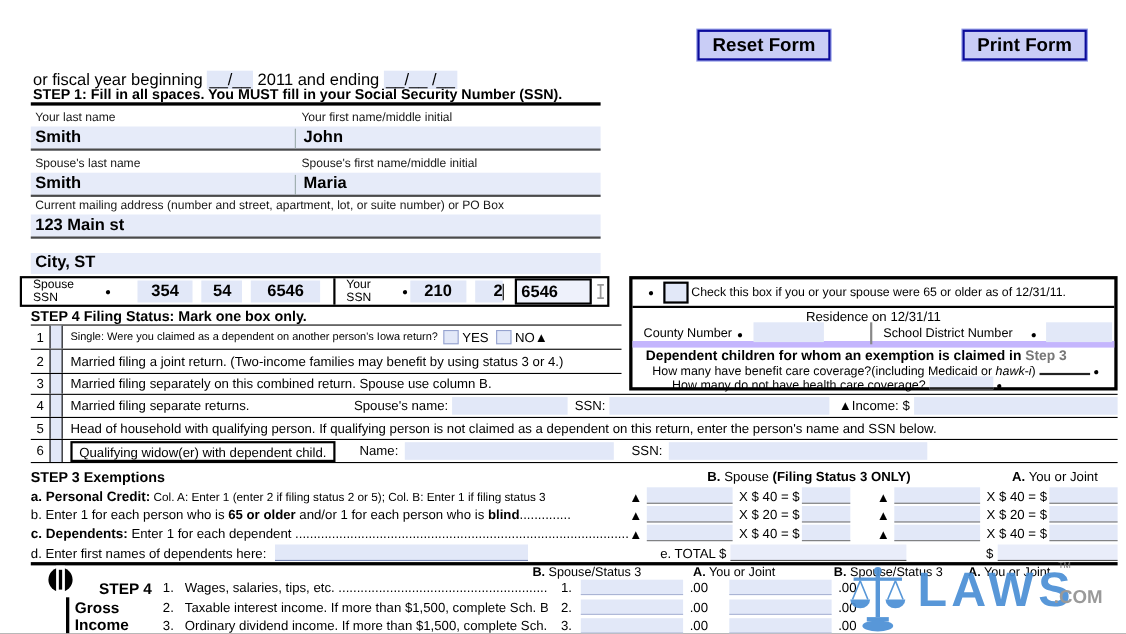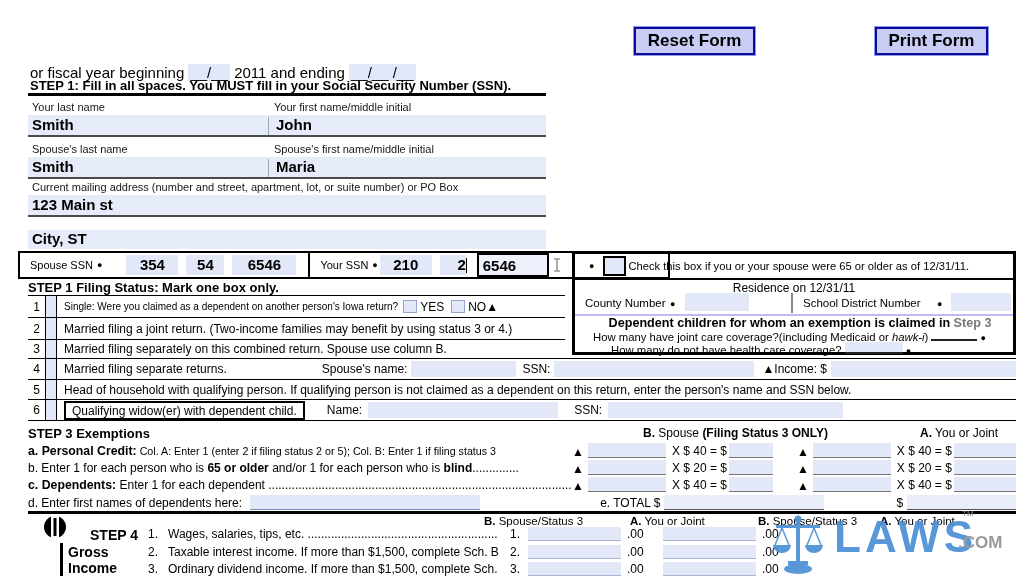--- a/index.html
+++ b/index.html
@@ -92,21 +92,21 @@
     <div class="abs lbl nowrap" style="left:4px;top:84px">Current mailing address (number and street, apartment, lot, or suite number) or PO Box</div>
     <div class="vrow" style="top:98px">
       <span class="val abs" style="left:4px">123 Main st</span>
     </div>
     <div class="abs lbl" style="left:4px;top:137px">City, State, ZIP</div>
     <div class="vrow" style="top:133px;border-bottom:none;height:19px">
       <span class="val abs" style="left:4px;top:0">City, ST</span>
     </div>
   </div>
 
-  <div id="ssnrow" class="abs" style="left:18px;top:251px;width:652px;height:28px">
+  <div id="ssnrow" class="abs" style="left:18px;top:251px;width:536px;height:28px">
     <span style="margin-left:10px">Spouse  SSN</span>
     <span style="margin-left:4px;font-size:9px">●</span>
     <span class="ssnfld" style="width:52px;margin-left:24px">354</span>
     <span class="ssnfld" style="width:38px;margin-left:8px">54</span>
     <span class="ssnfld" style="width:64px;margin-left:8px">6546</span>
     <span style="align-self:stretch;border-left:2px solid #000;margin-left:12px"></span>
     <span style="margin-left:10px">Your SSN</span>
     <span style="margin-left:4px;font-size:9px">●</span>
     <span class="ssnfld" style="width:52px;margin-left:2px">210</span>
     <span class="ssnfld" style="width:26px;margin-left:8px;text-align:right">2</span>
@@ -116,48 +116,48 @@
       <path d="M3 3 H9 M6 3 V15 M3 15 H9" stroke="#999" stroke-width="1.6" fill="none"></path>
     </svg>
   </div>
 
   <div id="agebox" class="abs" style="left:572px;top:251px;width:444px;height:104px">
     <div style="height:26px;border-bottom:2px solid #000;display:flex;align-items:center;font-size:11.2px">
       <span style="margin-left:14px;font-size:9px">●</span>
       <span class="chk" style="width:23px;height:20px;margin-left:9px"></span>
       <span class="nowrap" style="margin-left:2px">Check this box if you or your spouse were 65 or older as of 12/31/11.</span>
     </div>
-    <div style="height:36px;border-bottom:2px solid #c4b5fd;position:relative;font-size:11.5px">
+    <div style="height:36px;border-bottom:6px solid #c4b5fd;position:relative;font-size:11.5px">
       <div class="abs" style="left:0;right:0;top:1px;text-align:center;font-size:12px">Residence on 12/31/11</div>
       <span class="abs" style="left:10px;top:17px">County Number</span>
       <span class="abs" style="left:95px;top:19px;font-size:9px">●</span>
       <span class="abs fld" style="left:110px;top:13px;width:64px;height:18px"></span>
       <span class="abs" style="left:216px;top:13px;width:1.5px;height:20px;background:#888"></span>
       <span class="abs" style="left:228px;top:17px">School District Number</span>
       <span class="abs" style="left:362px;top:19px;font-size:9px">●</span>
       <span class="abs fld" style="left:376px;top:13px;width:60px;height:18px"></span>
     </div>
     <div style="position:relative;height:39px;font-size:11.3px">
-      <div class="abs nowrap b" style="left:12px;right:0;top:0;text-align:center;font-size:12.6px">
+      <div class="abs nowrap b" style="left:12px;right:0;top:0;text-align:left;font-size:12.6px">
         <span>Dependent children for whom an exemption is claimed in </span><span style="color:#777">Step 3</span>
       </div>
       <div class="abs nowrap" style="left:18px;top:13px">
-        <span>How many have joint care coverage?(including Medicaid or </span><span class="i">hawk-i</span><span>)</span>
+        <span>How many have benefit care coverage?(including Medicaid or </span><span class="i">hawk-i</span><span>)</span>
         <span class="ulfld" style="width:46px"></span>
         <span style="font-size:9px">●</span>
       </div>
       <div class="abs nowrap" style="left:36px;top:26px">
         <span>How many do not have health care coverage?</span>
         <span class="ulfld fld" style="width:58px"></span>
         <span style="font-size:9px">●</span>
       </div>
     </div>
   </div>
 
-  <div class="abs b" style="left:28px;top:280px;font-size:13px">STEP 1 Filing Status: Mark one box only.</div>
+  <div class="abs b" style="left:28px;top:280px;font-size:13px">STEP 4 Filing Status: Mark one box only.</div>
 
   <div class="s2row" style="left:28px;top:295px;width:537px">
     <span class="s2num">1</span>
     <span class="s2strip"></span>
     <span class="nowrap" style="font-size:10px">Single: Were you claimed as a dependent on another person's Iowa return?</span>
     <span class="smallchk" style="margin-left:5px"></span>
     <span style="margin-left:3px">YES</span>
     <span class="smallchk" style="margin-left:7px"></span>
     <span style="margin-left:3px">NO</span>
     <span class="tri">▲</span>

